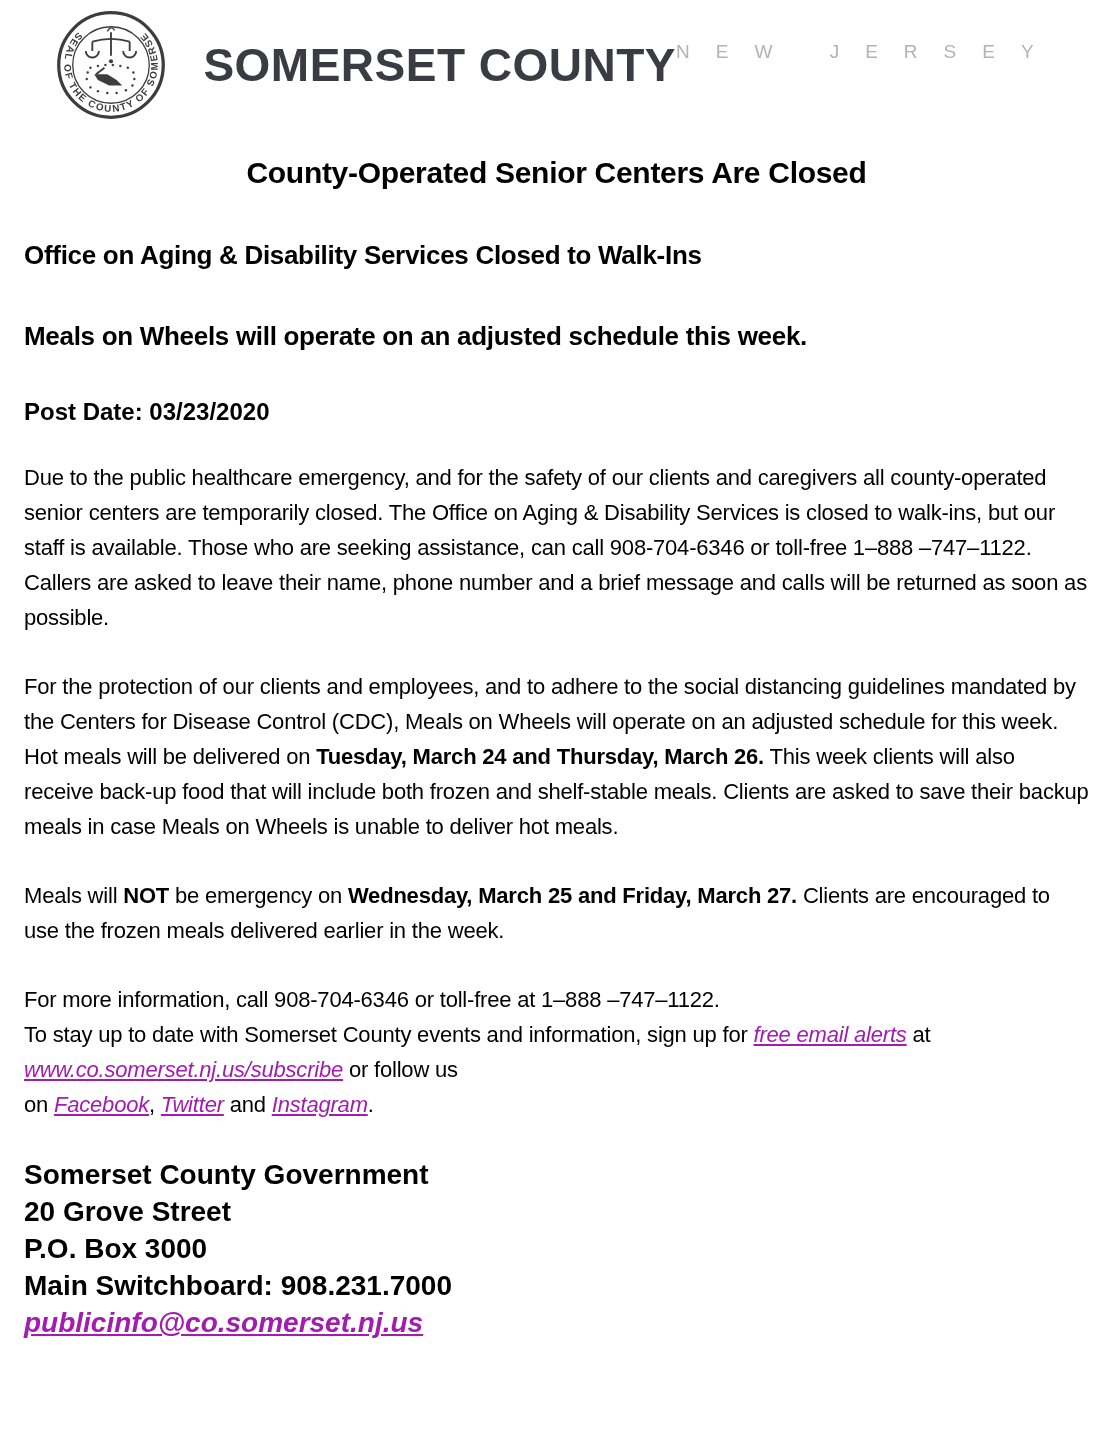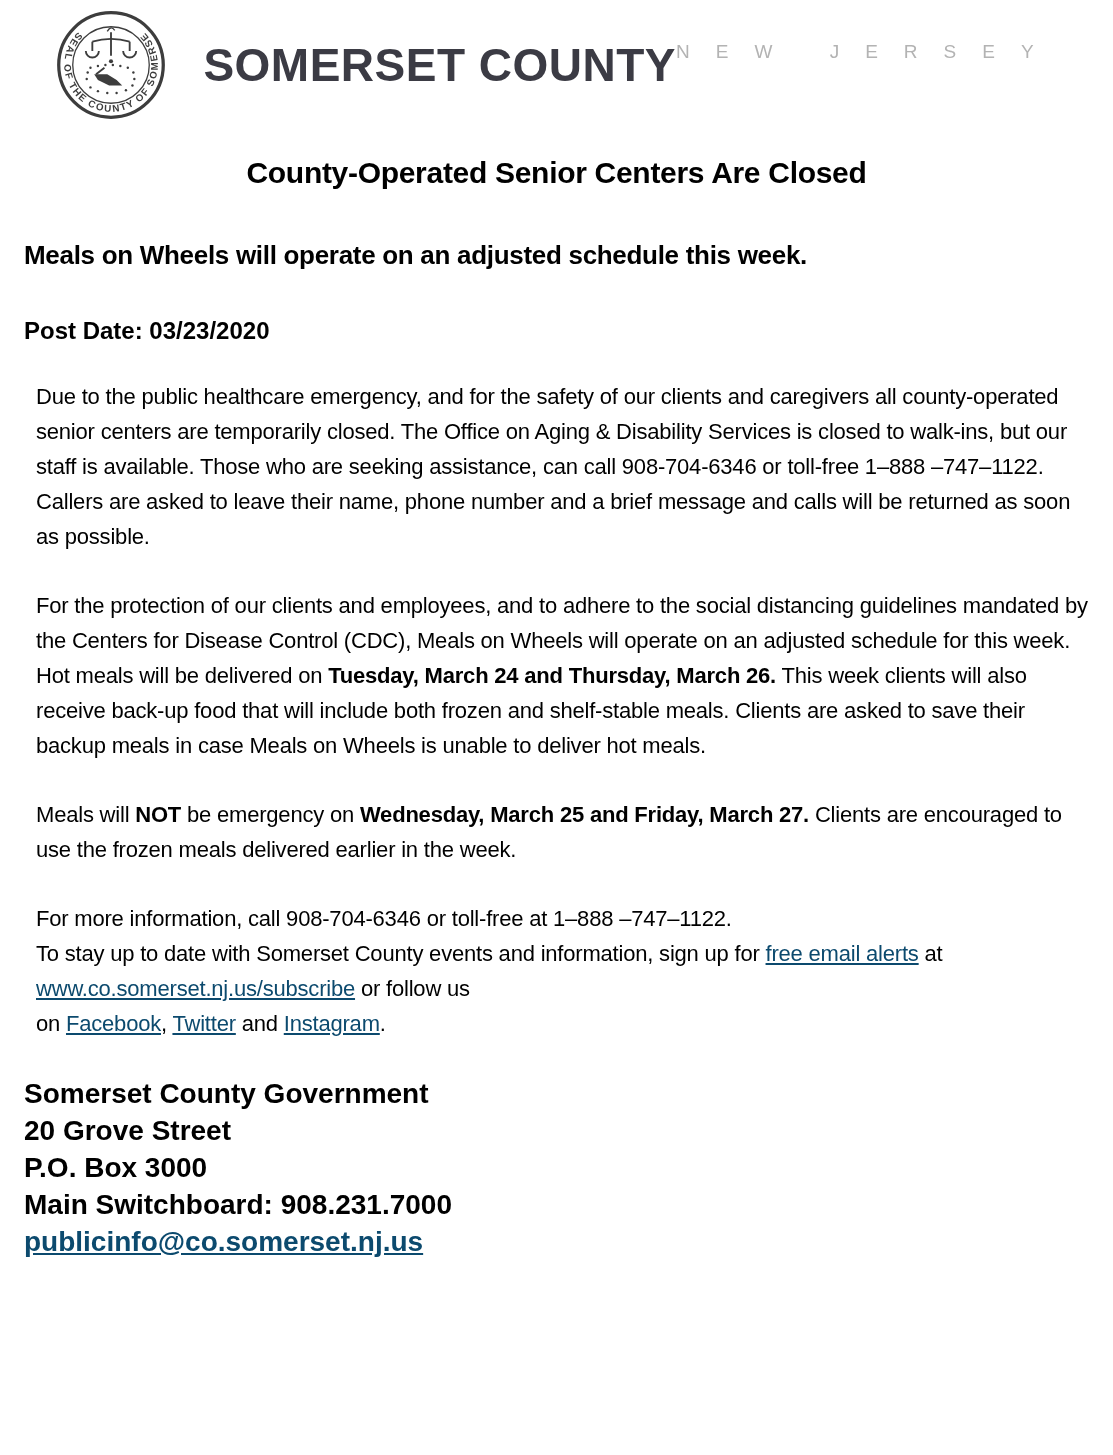--- a/index.html
+++ b/index.html
@@ -12,23 +12,23 @@
   .logo-row{display:flex;justify-content:center;align-items:center;gap:34px;height:118px;}
   .seal{flex:0 0 auto;}
   .wordmark{display:flex;flex-direction:row;}
   .wm-title{font-size:46px;font-weight:bold;color:#3b3b44;letter-spacing:0.5px;line-height:1;}
   .wm-sub{font-size:19px;color:#b3b3b3;letter-spacing:26px;margin-top:0;white-space:nowrap;line-height:1;}
   
   h1.title{font-size:30px;font-weight:bold;text-align:center;margin:32px 0 0 0;letter-spacing:-0.3px;}
   h2.subhead{font-size:26px;font-weight:bold;margin:50px 0 0 0;letter-spacing:-0.3px;}
   
   .post-date{font-size:24px;font-weight:bold;margin:46px 0 0 0;}
-  p.body{font-size:22px;line-height:35px;margin:34px 0 0 12px;letter-spacing:-0.2px;}
+  p.body{font-size:22px;line-height:35px;margin:34px 0 0 0;letter-spacing:-0.2px;}
   p.body strong{font-weight:bold;}
-  a{color:#0c4a6e;text-decoration:underline;cursor:pointer;}
+  a{color:#a21caf;text-decoration:underline;cursor:pointer;font-style:italic;}
   
   .footer{margin-top:34px;font-size:28px;font-weight:bold;line-height:37px;}
   .footer div{white-space:nowrap;}
 </style>
 </head>
 <body>
 
 <div class="page">
 
   <header class="logo-row">
@@ -75,20 +75,21 @@
       </g>
     </svg>
     <div class="wordmark">
       <div class="wm-title">SOMERSET COUNTY</div>
       <div class="wm-sub">NEW JERSEY</div>
     </div>
   </header>
 
   <h1 class="title">County-Operated Senior Centers Are Closed</h1>
 
+  <h2 class="subhead">Office on Aging &amp; Disability Services Closed to Walk-Ins</h2>
 
   <h2 class="subhead">Meals on Wheels will operate on an adjusted schedule this week.</h2>
 
   <p class="post-date">Post Date: 03/23/2020</p>
 
   <p class="body">Due to the public healthcare emergency, and for the safety of our clients and caregivers all county-operated senior centers are temporarily closed. The Office on Aging &amp; Disability Services is closed to walk-ins, but our staff is available. Those who are seeking assistance, can call 908-704-6346 or toll-free 1–888 –747–1122. Callers are asked to leave their name, phone number and a brief message and calls will be returned as soon as possible.</p>
 
   <p class="body"><span>For the protection of our clients and employees, and to adhere to the social distancing guidelines mandated by the Centers for Disease Control (CDC), Meals on Wheels will operate on an adjusted schedule for this week. Hot meals will be delivered on </span><strong>Tuesday, March 24 and Thursday, March 26.</strong><span> This week clients will also receive back-up food that will include both frozen and shelf-stable meals. Clients are asked to save their backup meals in case Meals on Wheels is unable to deliver hot meals.</span></p>
 
   <p class="body"><span>Meals will </span><strong>NOT</strong><span> be emergency on </span><strong>Wednesday, March 25 and Friday, March 27.</strong><span>  Clients are encouraged to use the frozen meals delivered earlier in the week.</span></p>

